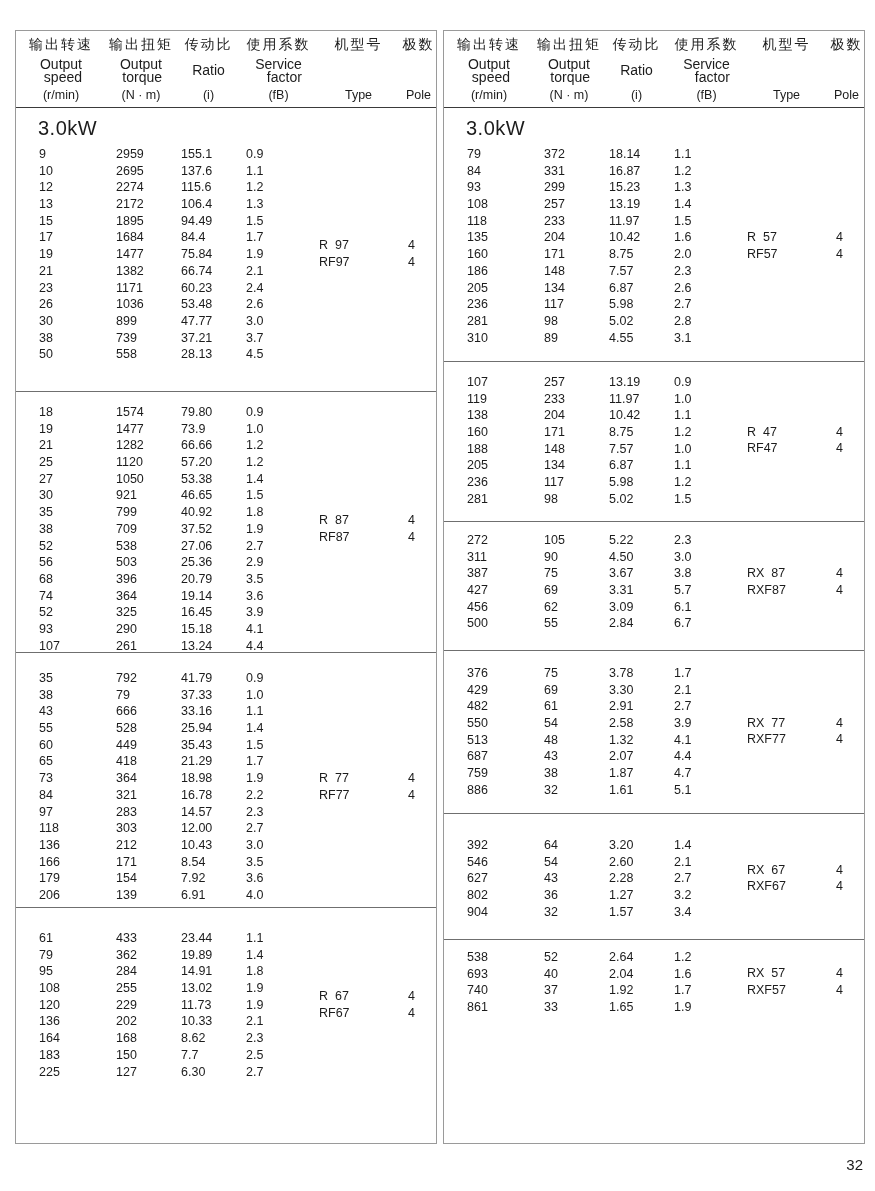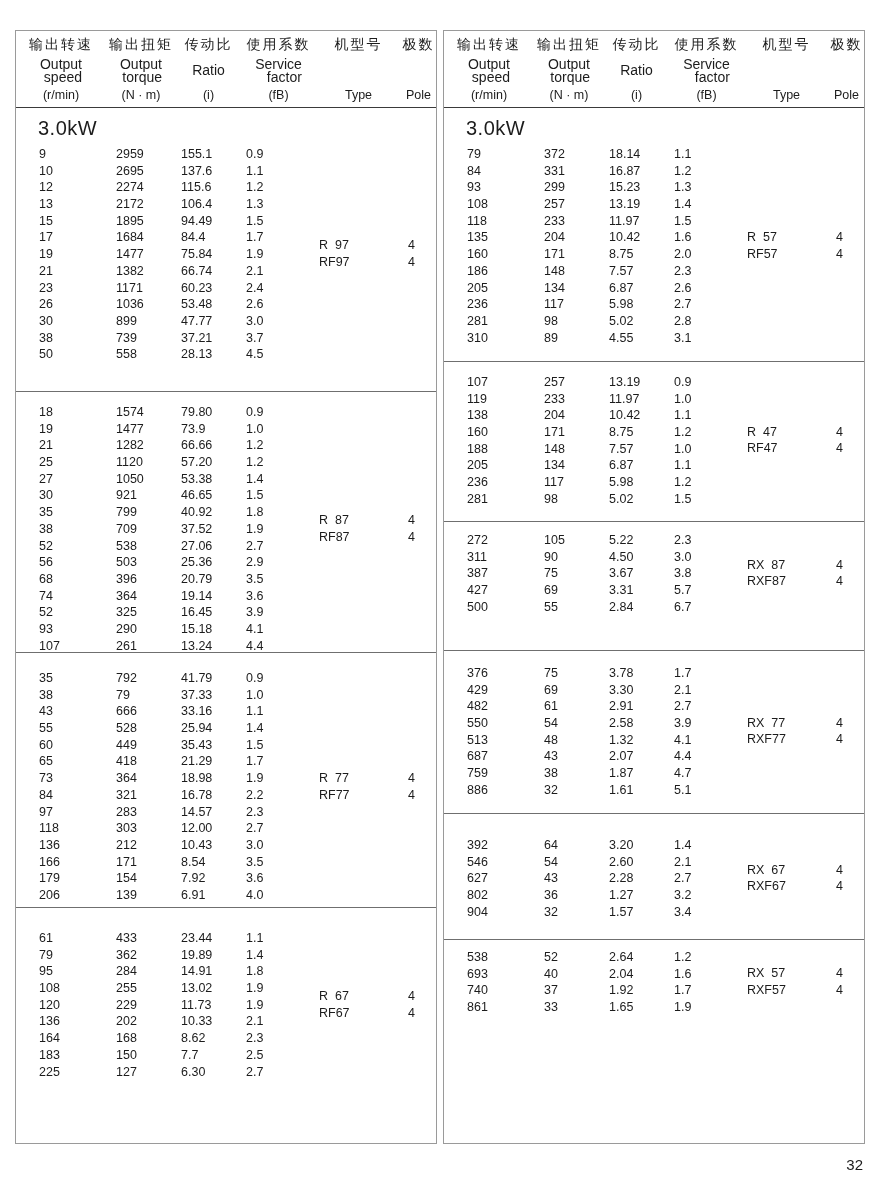--- a/index.html
+++ b/index.html
@@ -667,20 +667,26 @@
               <div class="c-ratio">3.67</div>
               <div class="c-fb">3.8</div>
             </div>
             <div class="row">
               <div class="c-speed">427</div>
               <div class="c-torque">69</div>
               <div class="c-ratio">3.31</div>
               <div class="c-fb">5.7</div>
             </div>
             <div class="row">
+              <div class="c-speed">456</div>
+              <div class="c-torque">62</div>
+              <div class="c-ratio">3.09</div>
+              <div class="c-fb">6.1</div>
+            </div>
+            <div class="row">
               <div class="c-speed">500</div>
               <div class="c-torque">55</div>
               <div class="c-ratio">2.84</div>
               <div class="c-fb">6.7</div>
             </div>
             <div class="types">
               <div class="type-line">
                 <div class="t-label">RX  87</div>
                 <div class="t-pole">4</div>
               </div>

